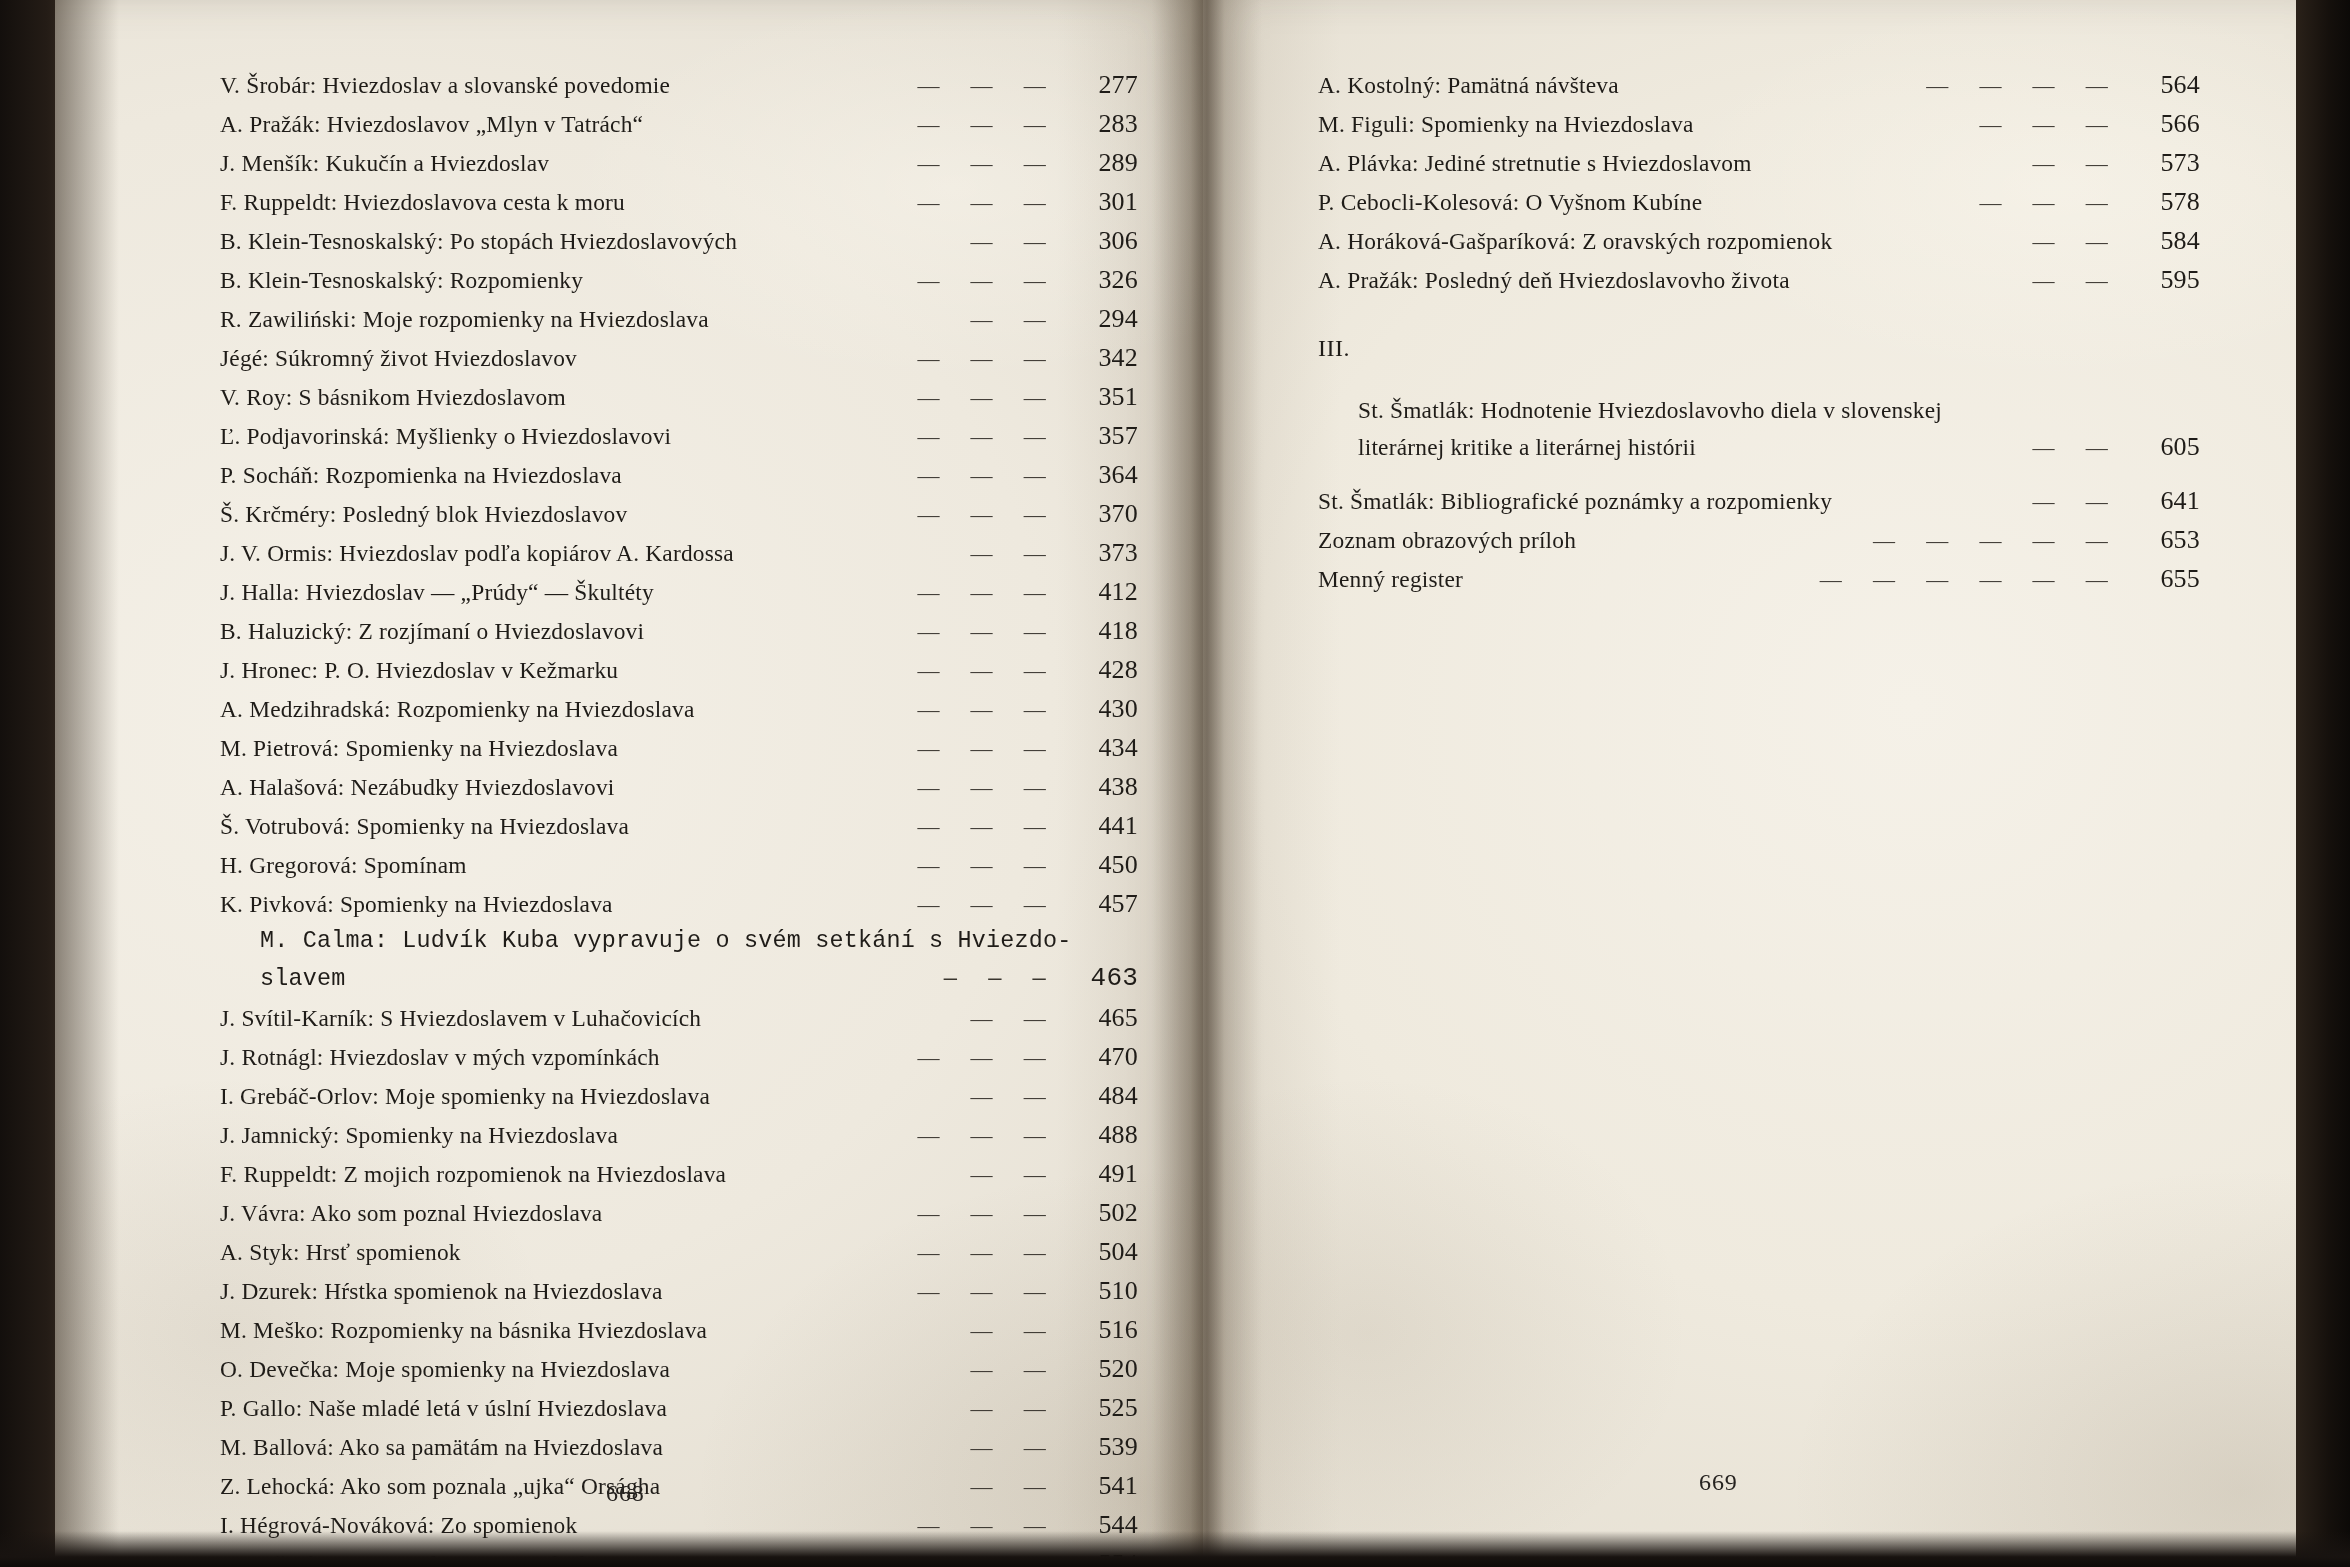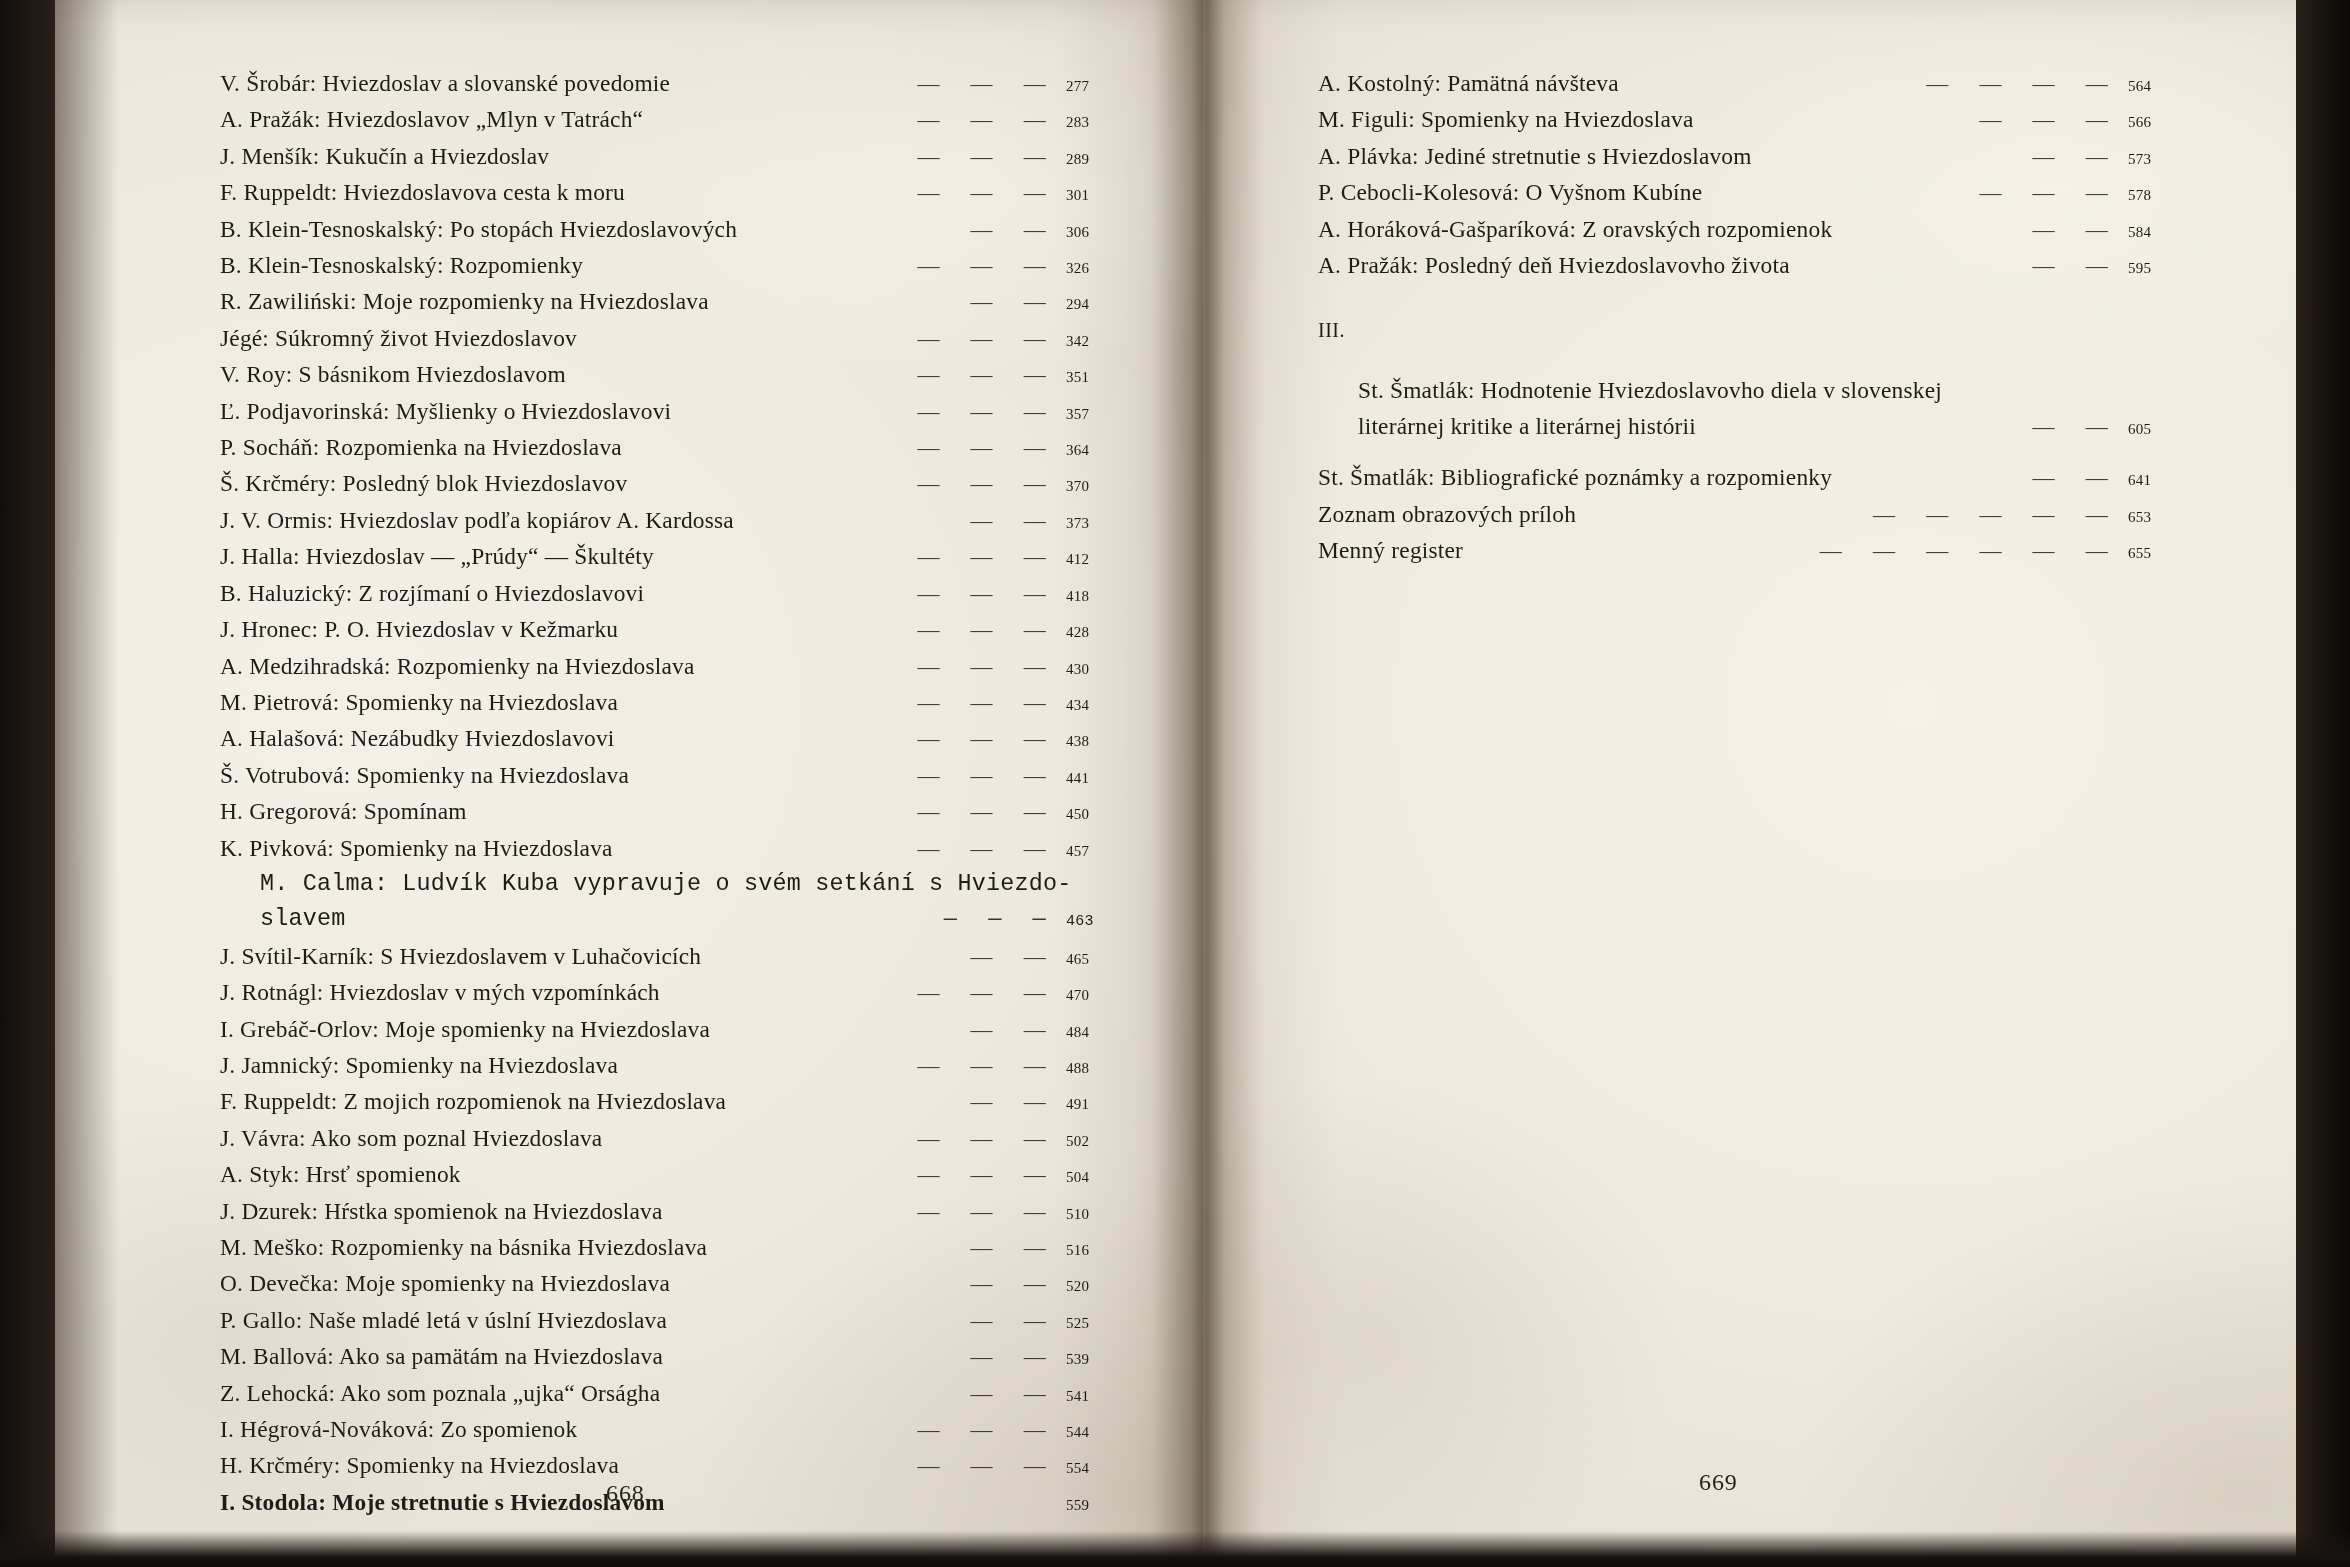--- a/index.html
+++ b/index.html
@@ -133,38 +133,39 @@
     justify-content: flex-end;
     gap: 31px;
     padding-right: 20px;
     color: #2a2620;
     font-size: 22px;
     overflow: hidden;
   }
   .entry .leaders span { opacity: 0.92; }
   .entry .page {
     flex: 0 0 72px;
-    font-size: 15px;
+    text-align: right;
+    font-size: 26px;
   }
   .entry.wrap {
     display: block;
     white-space: normal;
     margin-bottom: 0;
   }
   .entry .cont-line {
     display: flex;
     align-items: baseline;
     margin-top: 12px;
   }
   .entry .cont-line .title { padding-left: 40px; }
 
   .bold { font-weight: bold; }
 
   .section-head {
-    font-size: 20px;
+    font-size: 24px;
     margin: 42px 0 37px 0;
     color: #1f1c18;
     letter-spacing: 0.5px;
   }
 
   .folio {
     position: absolute;
     font-size: 24px;
     color: #262320;
     letter-spacing: 0.9px;

